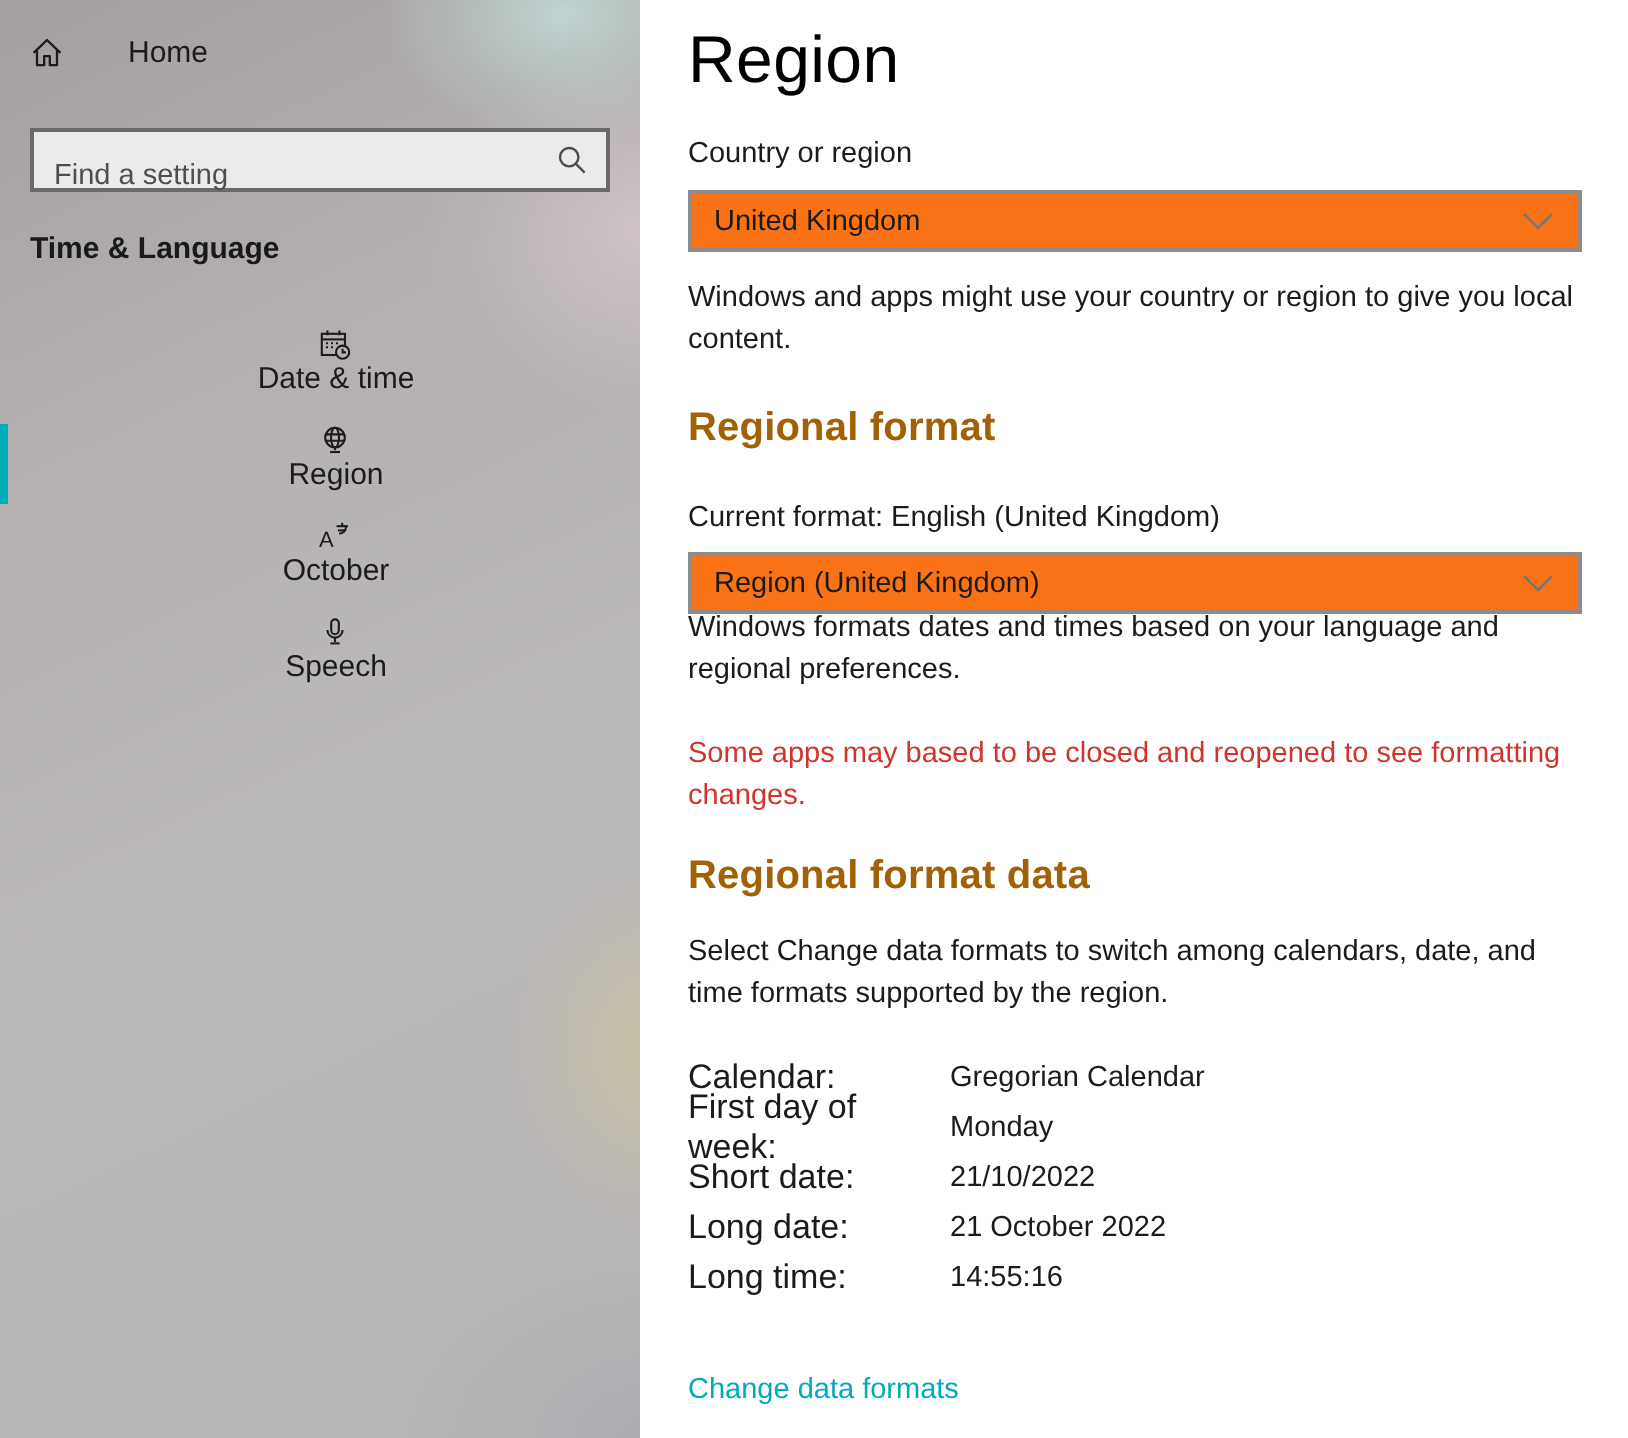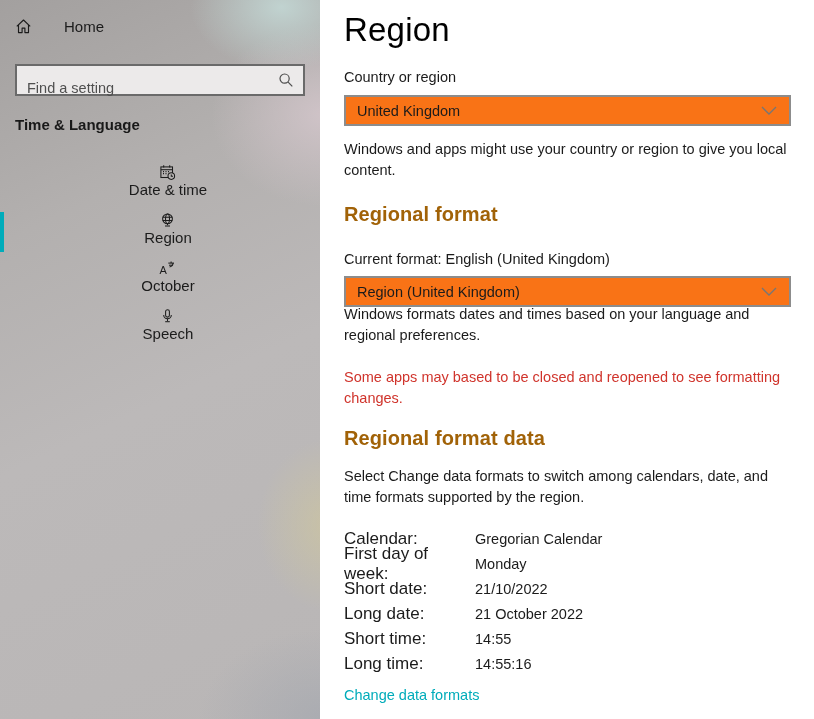--- a/index.html
+++ b/index.html
@@ -209,24 +209,20 @@
     </div>
     <div class="data-row">
       <span class="dl">Short date:</span>
       <span class="dv">21/10/2022</span>
     </div>
     <div class="data-row">
       <span class="dl">Long date:</span>
       <span class="dv">21 October 2022</span>
     </div>
     <div class="data-row">
-      <span class="dl">Short time:</span>
-      <span class="dv">14:55</span>
-    </div>
-    <div class="data-row">
       <span class="dl">Long time:</span>
       <span class="dv">14:55:16</span>
     </div>
   </div>
 
   <div class="link">Change data formats</div>
 
 </div>
 
 </body></html>

